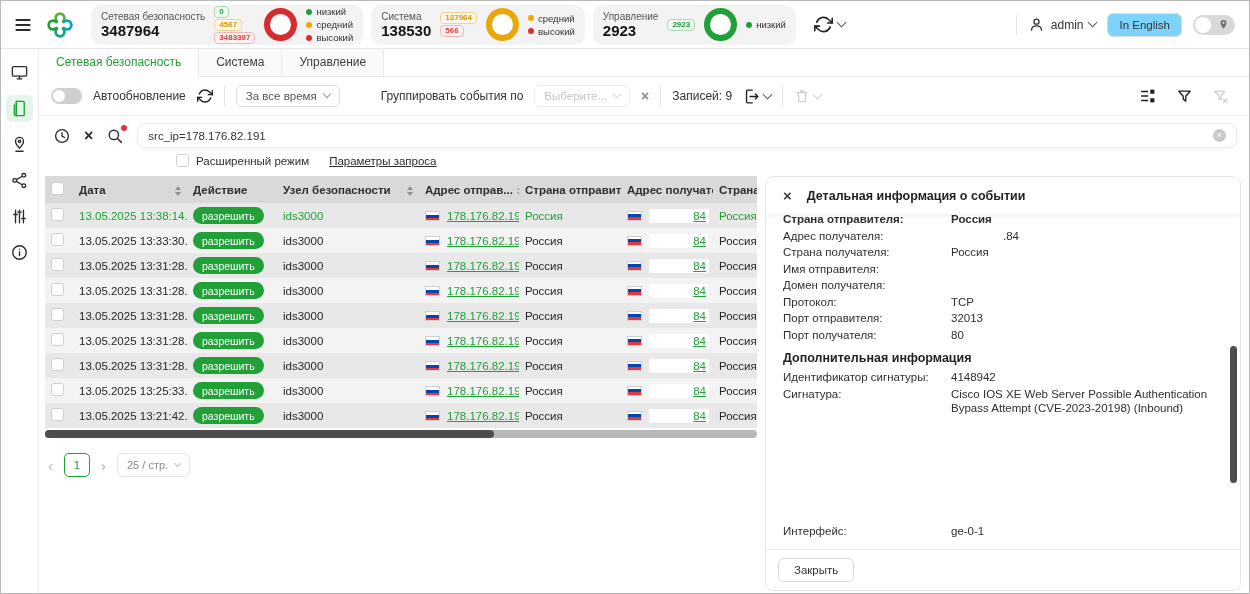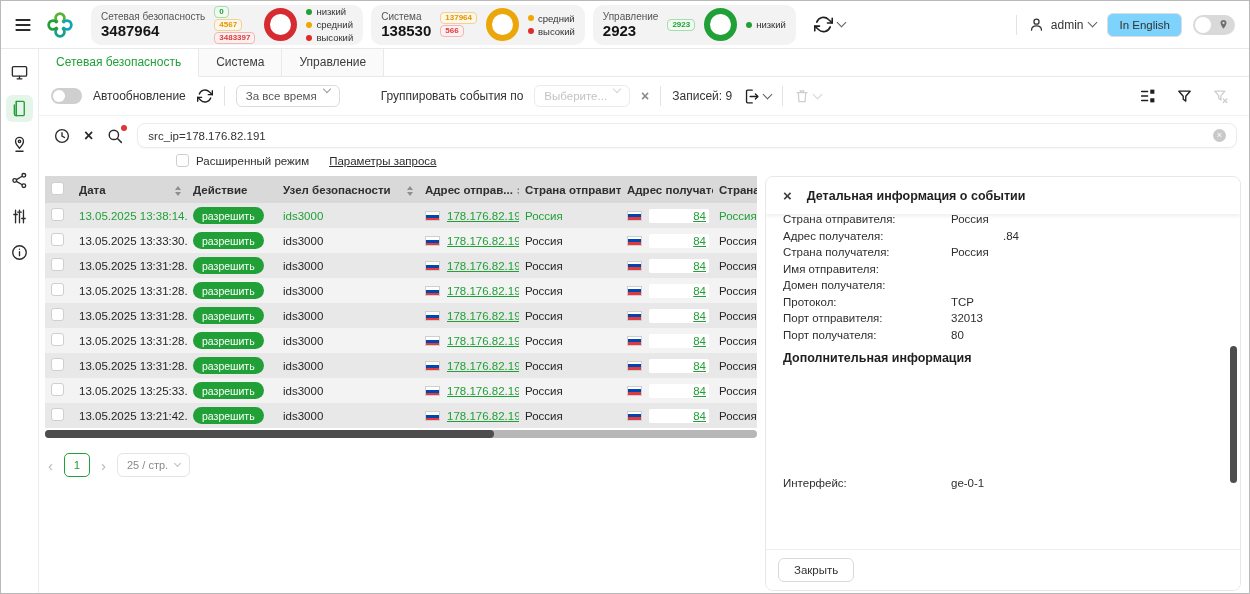--- a/index.html
+++ b/index.html
@@ -49,21 +49,21 @@
   .tabsrow { display:flex; border-bottom:1px solid #e9e9e9; }
   .tab { padding:6px 17px 7px; font-size:12px; color:#3c3c3c; background:#fafafa; border-right:1px solid #e9e9e9; cursor:pointer; margin-bottom:-1px; border-bottom:1px solid #e9e9e9; }
   .tab.active { background:#fff; color:#21a038; border-bottom:1px solid #fff; }
 
   
   .toolbar { display:flex; align-items:center; gap:11px; padding:8px 12px; border-bottom:1px solid #f1f1f1; font-size:12px; color:#333; }
   .sw { width:31px; height:16px; border-radius:8px; background:#cfcfcf; position:relative; flex:none; cursor:pointer; }
   .sw::after { content:""; position:absolute; width:12px; height:12px; background:#fff; border-radius:50%; top:2px; left:2px; }
   .icon-btn { color:#1f1f1f; cursor:pointer; display:flex; align-items:center; gap:4px; }
   .icon-btn.disabled { color:#cfcfcf; cursor:default; }
-  .select { border:1px solid #dcdcdc; border-radius:6px; padding:4px 9px; display:flex; gap:7px; font-size:11.5px; color:#555; background:#fff; cursor:pointer; }
+  .select { border:1px solid #dcdcdc; border-radius:6px; padding:4px 9px; display:flex; align-items:center; gap:7px; font-size:11.5px; color:#555; background:#fff; cursor:pointer; }
   .select .chev { width:6px; height:6px; border-color:#9a9a9a; }
   .select.disabled { color:#c3c3c3; border-color:#ebebeb; cursor:default; }
   .xbtn { color:#8a8a8a; font-size:14px; font-weight:bold; cursor:pointer; line-height:1; }
   .records { color:#333; }
   .toolbar-right { margin-left:auto; display:flex; gap:19px; align-items:center; padding-right:8px; }
 
   
   .searchrow { display:flex; align-items:center; gap:13px; padding:7px 12px 2px 14px; }
   .srch-ic { color:#2b2b2b; cursor:pointer; position:relative; }
   .red-dot { position:absolute; top:-2px; right:-3px; width:6px; height:6px; border-radius:50%; background:#e03535; }
@@ -104,21 +104,21 @@
 
   
   .detail-pane { flex:1; border:1px solid #e7e7e7; border-radius:8px; background:#fff; display:flex; flex-direction:column; position:relative; overflow:hidden; margin-bottom:2px; min-width:0; }
   .dp-header { display:flex; align-items:center; gap:15px; padding:11px 17px; font-size:12.5px; font-weight:bold; color:#1f1f1f; box-shadow:0 2px 4px rgba(0,0,0,.07); position:relative; z-index:2; background:#fff; }
   .dp-close { color:#3d3d3d; font-size:15px; font-weight:bold; cursor:pointer; line-height:1; }
   .dp-body { flex:1; padding:3px 17px 0; overflow:hidden; font-size:11.5px; color:#2e2e2e; }
   .drow { display:flex; margin:2px 0; line-height:14.5px; }
   .dlabel { width:168px; flex:none; }
   .dvalue { flex:1; }
   .drow.indent .dvalue { padding-left:52px; }
-  [data-name="detail-fields"] .drow:first-child { margin-top:-5px; }
+  [data-name="detail-fields"] .drow:first-child { margin-top:-5px;font-weight:bold; }
   .dsection { font-weight:bold; font-size:12.5px; margin:9px 0 5px; color:#1f1f1f; }
   .gap-a { height:46px; } .gap-b { height:58px; }
   .vthumb { position:absolute; right:3px; top:41%; width:7px; height:33%; background:#4d4d4d; border-radius:4px; z-index:3; cursor:grab; }
   .dp-footer { border-top:1px solid #ededed; padding:8px 12px; background:#fff; }
   .close-btn { border:1px solid #d9d9d9; border-radius:6px; background:#fff; padding:5px 15px; font-size:11.5px; color:#333; cursor:pointer; }
 </style>
 </head>
 <body>
 
 <div class="topbar" data-name="top-bar">
@@ -636,20 +636,31 @@
     <span class="dlabel" data-name="field-label">Порт отправителя:</span>
     <span class="dvalue" data-name="field-value">32013</span>
   </div>
 
   <div class="drow" data-name="detail-field">
     <span class="dlabel" data-name="field-label">Порт получателя:</span>
     <span class="dvalue" data-name="field-value">80</span>
   </div>
 </div>
           <div class="dsection" data-name="detail-section-title">Дополнительная информация</div>
+          <div data-name="detail-extra">
+  <div class="drow" data-name="detail-field">
+    <span class="dlabel" data-name="field-label">Идентификатор сигнатуры:</span>
+    <span class="dvalue" data-name="field-value">4148942</span>
+  </div>
+
+  <div class="drow" data-name="detail-field">
+    <span class="dlabel" data-name="field-label">Сигнатура:</span>
+    <span class="dvalue" data-name="field-value">Cisco IOS XE Web Server Possible Authentication Bypass Attempt (CVE-2023-20198) (Inbound)</span>
+  </div>
+</div>
           <div class="gap-a" data-name="spacer"></div>
           <div class="gap-b" data-name="spacer"></div>
           <div data-name="detail-bottom">
   <div class="drow" data-name="detail-field">
     <span class="dlabel" data-name="field-label">Интерфейс:</span>
     <span class="dvalue" data-name="field-value">ge-0-1</span>
   </div>
 
 </div>
         </div>

